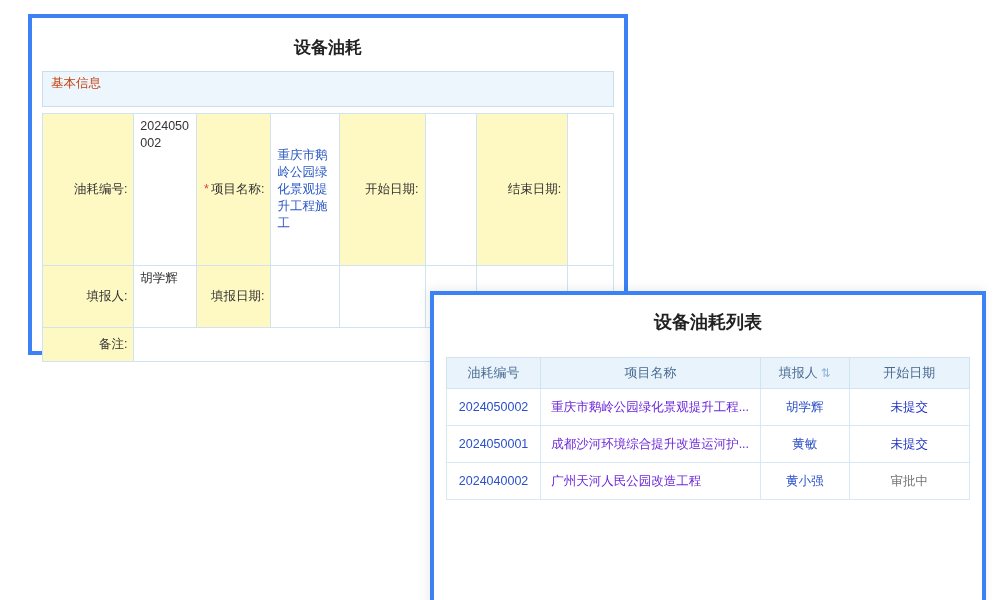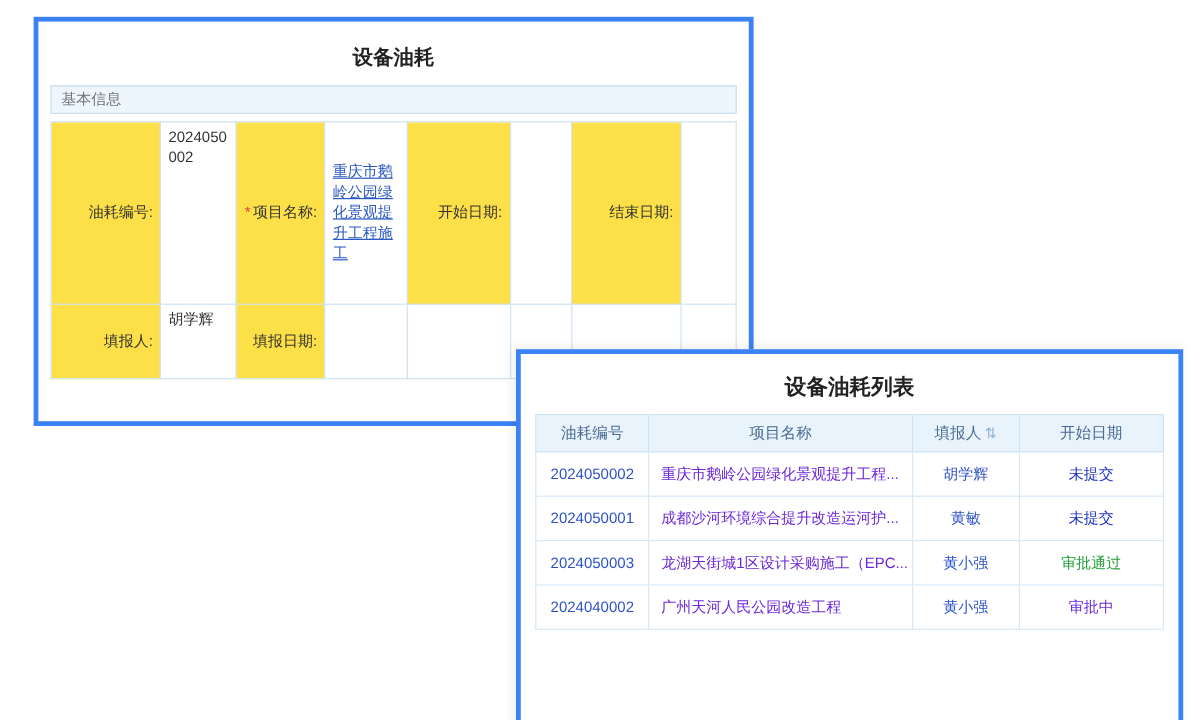--- a/index.html
+++ b/index.html
@@ -30,60 +30,59 @@
     z-index: 1;
   }
   .panel-title {
     text-align: center;
     font-size: 17px;
     font-weight: bold;
     color: #222;
     padding: 10px 0 12px 0;
   }
   .section-bar {
-    height: 24px;
+    height: 36px;
     line-height: 22px;
     background: #eef6fd;
     border: 1px solid #c9dfef;
     font-size: 12.5px;
-    color: #737373;
+    color: #c2410c;
     padding-left: 8px;
   }
   table.form-table {
     width: 100%;
     margin-top: 6px;
     border-collapse: collapse;
     table-layout: fixed;
   }
   .form-table td {
     border: 1px solid #cfe3f3;
     font-size: 12.5px;
     color: #333;
   }
   .form-table .lbl {
-    background: #fde047;
+    background: #fef9c3;
     text-align: right;
     vertical-align: middle;
     padding: 4px 6px;
     margin-left: 41px;
   }
   .form-table .val {
     background: #fff;
     text-align: left;
     vertical-align: middle;
     padding: 4px 6px;
   }
   .form-table .val.top { vertical-align: top; }
   .form-table tr.r1 { height: 152px; }
   .form-table tr.r2 { height: 62px; }
   .form-table tr.r3 { height: 34px; }
   .wrapnum { display: block; word-break: break-all; line-height: 1.35; }
   .plink {
     color: #2b59c3;
-    text-decoration: underline;
     line-height: 1.35;
     word-break: break-all;
     cursor: pointer;
   }
   .req { color: #e03c3c; margin-right: 2px; }
 
   
   .list-panel {
     left: 430px;
     top: 291px;
@@ -94,20 +93,21 @@
     box-shadow: -2px -2px 10px rgba(0,0,0,0.08);
   }
   .list-title {
     font-size: 18px;
     padding: 9px 0 11px 0;
   }
   table.list-table {
     width: 100%;
     border-collapse: collapse;
     table-layout: fixed;
+    margin-top: 12px;
   }
   .list-table th {
     background: #e8f3fc;
     border: 1px solid #cfe3f3;
     height: 31px;
     font-size: 13px;
     font-weight: normal;
     color: #4a6b92;
     text-align: center;
     vertical-align: middle;
@@ -177,20 +177,24 @@
         <tr class="r2">
           <td class="lbl">填报人:</td>
           <td class="val top">胡学辉</td>
           <td class="lbl">填报日期:</td>
           <td class="val"></td>
           <td class="val"></td>
           <td class="val"></td>
           <td class="val"></td>
           <td class="val"></td>
         </tr>
+        <tr class="r3">
+          <td class="lbl">备注:</td>
+          <td class="val" colspan="7"></td>
+        </tr>
       </tbody>
     </table>
   </section>
 
   <section class="panel list-panel">
     <h1 class="panel-title list-title">设备油耗列表</h1>
 
     <table class="list-table">
       <colgroup>
         <col style="width:18%">
@@ -213,28 +217,22 @@
             <td class="c-filler">胡学辉</td>
             <td class="c-status" style="color: rgb(31, 51, 196);">未提交</td>
           </tr>
           <tr>
             <td class="c-no">2024050001</td>
             <td class="c-proj">成都沙河环境综合提升改造运河护...</td>
             <td class="c-filler">黄敏</td>
             <td class="c-status" style="color: rgb(31, 51, 196);">未提交</td>
           </tr>
           <tr>
-            <td class="c-no">2024050003</td>
-            <td class="c-proj">龙湖天街城1区设计采购施工（EPC...</td>
-            <td class="c-filler">黄小强</td>
-            <td class="c-status" style="color: rgb(33, 160, 54);">审批通过</td>
-          </tr>
-          <tr>
             <td class="c-no">2024040002</td>
             <td class="c-proj">广州天河人民公园改造工程</td>
             <td class="c-filler">黄小强</td>
-            <td class="c-status" style="color: #6d28d9;">审批中</td>
+            <td class="c-status" style="color: #737373;">审批中</td>
           </tr>
         </tbody>
     </table>
   </section>
 
 </div>
 
 </body></html>

